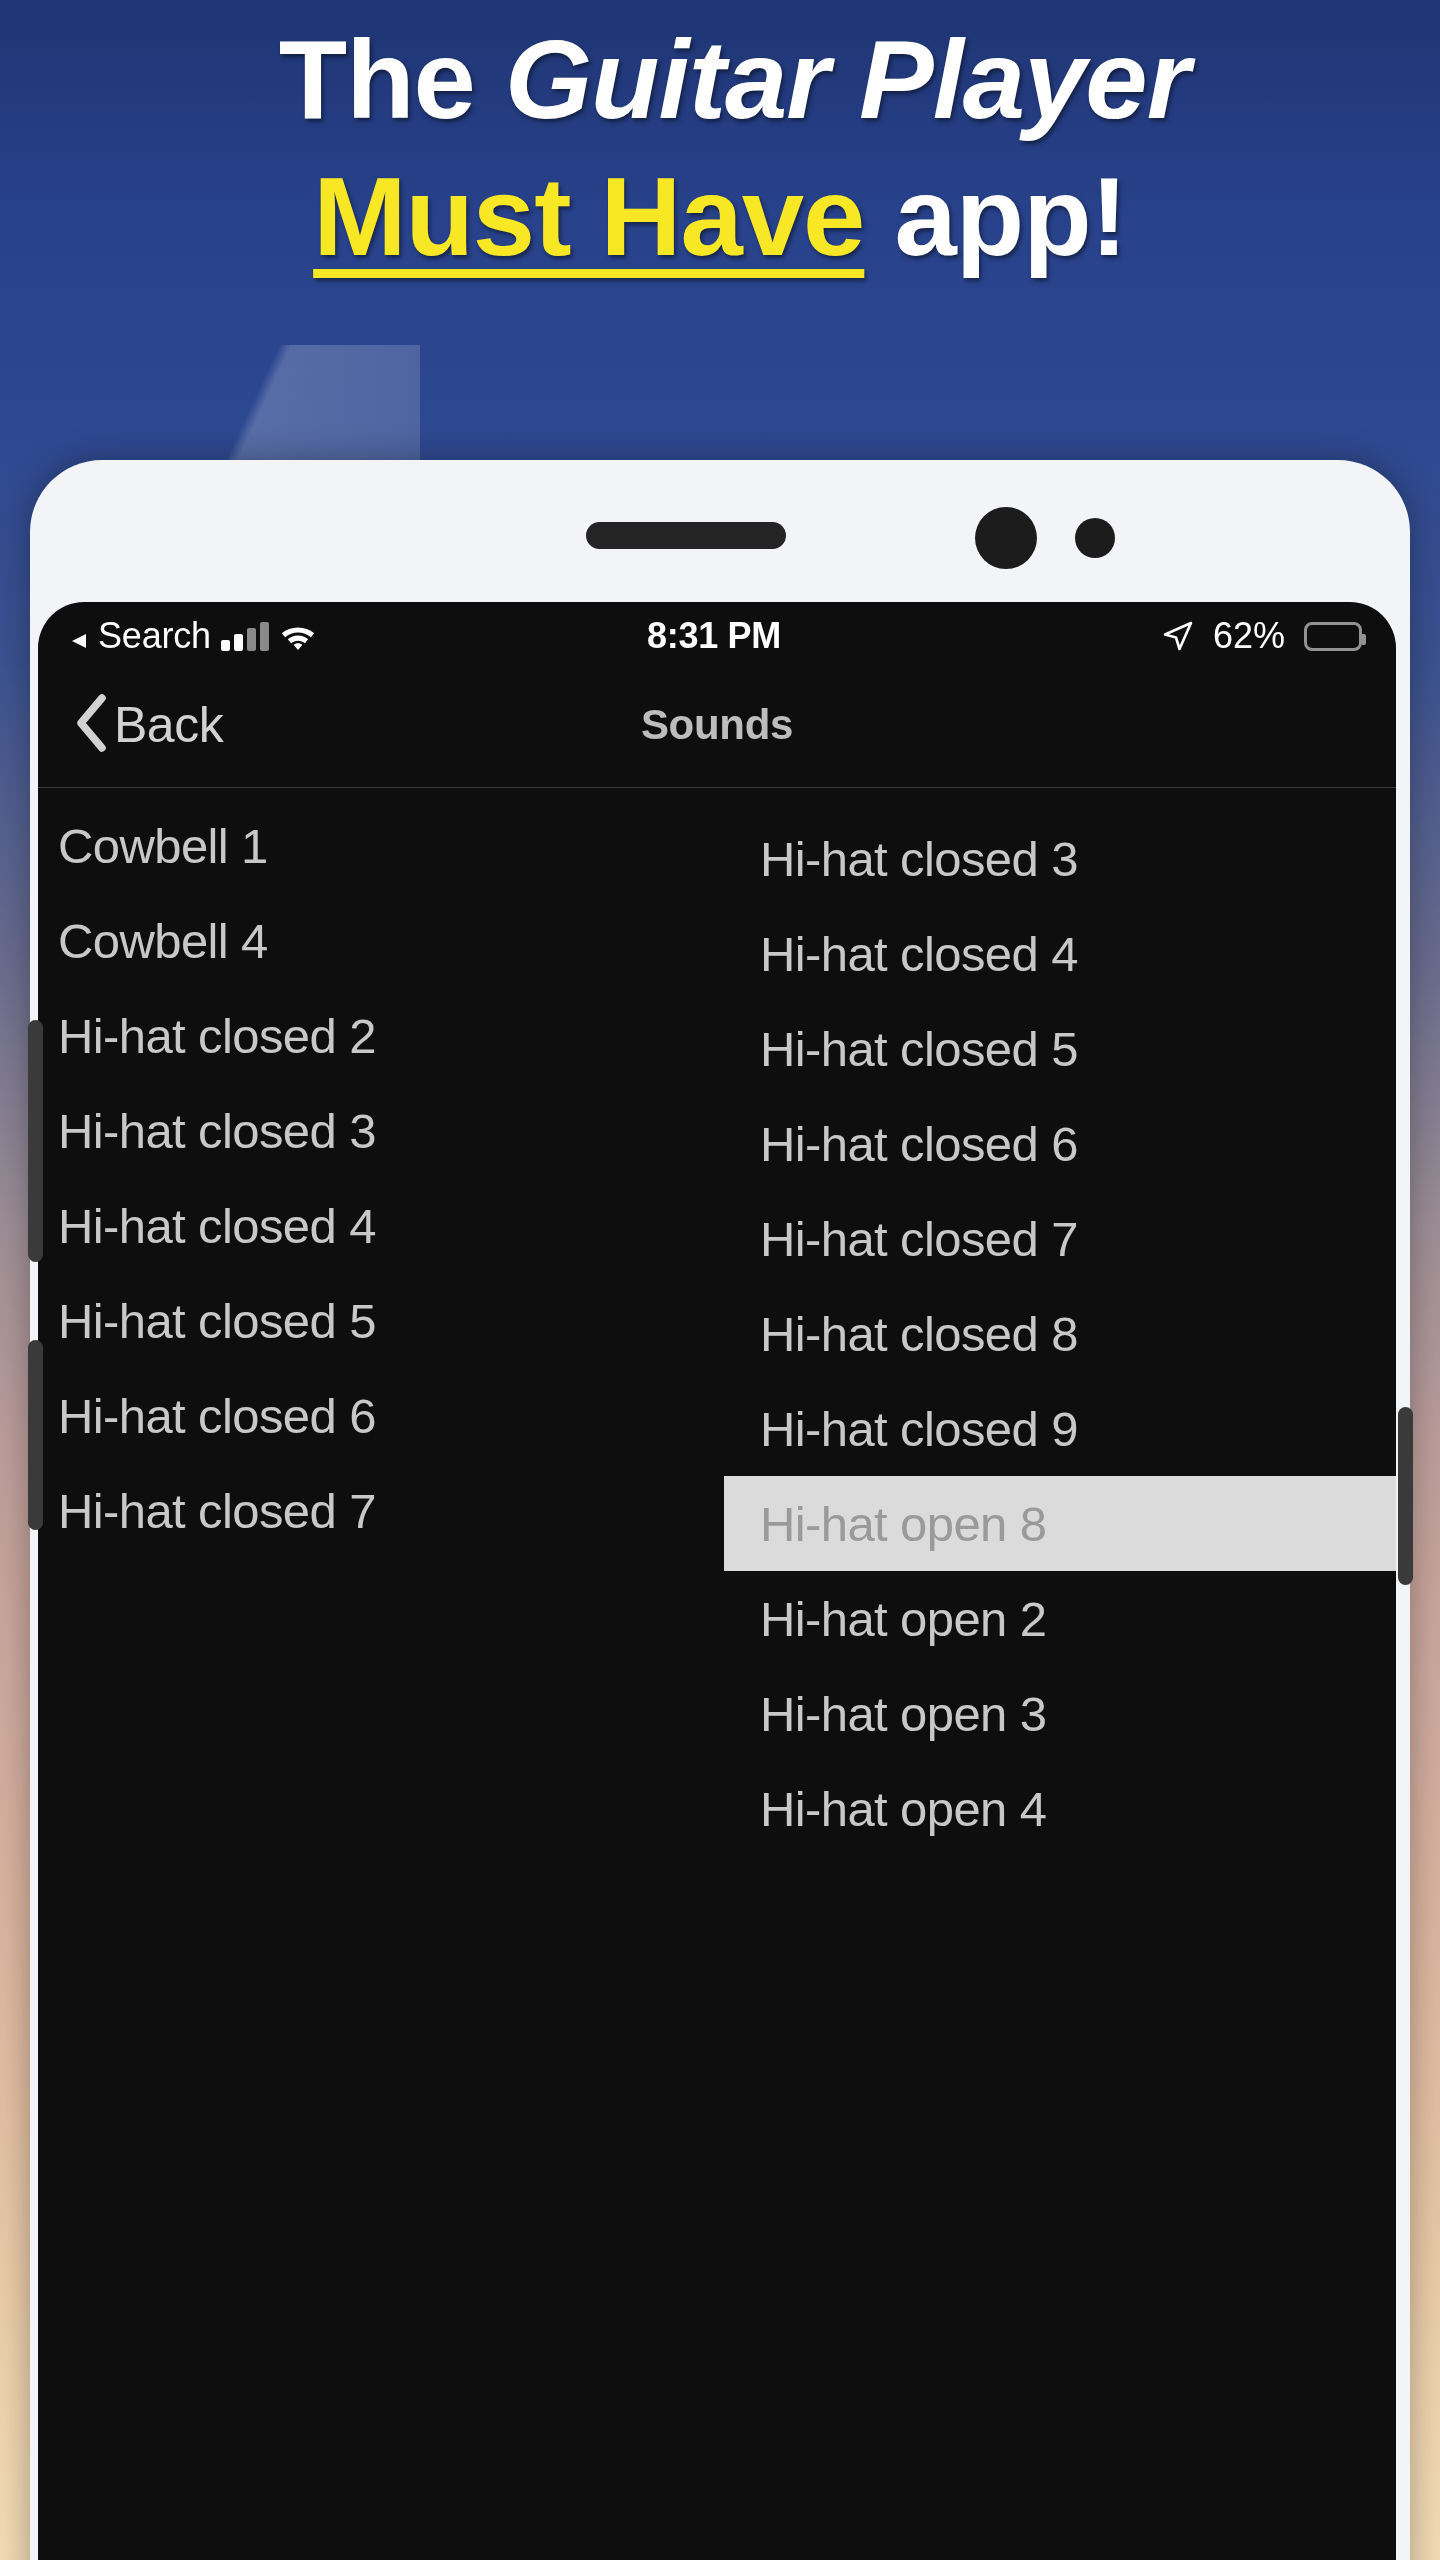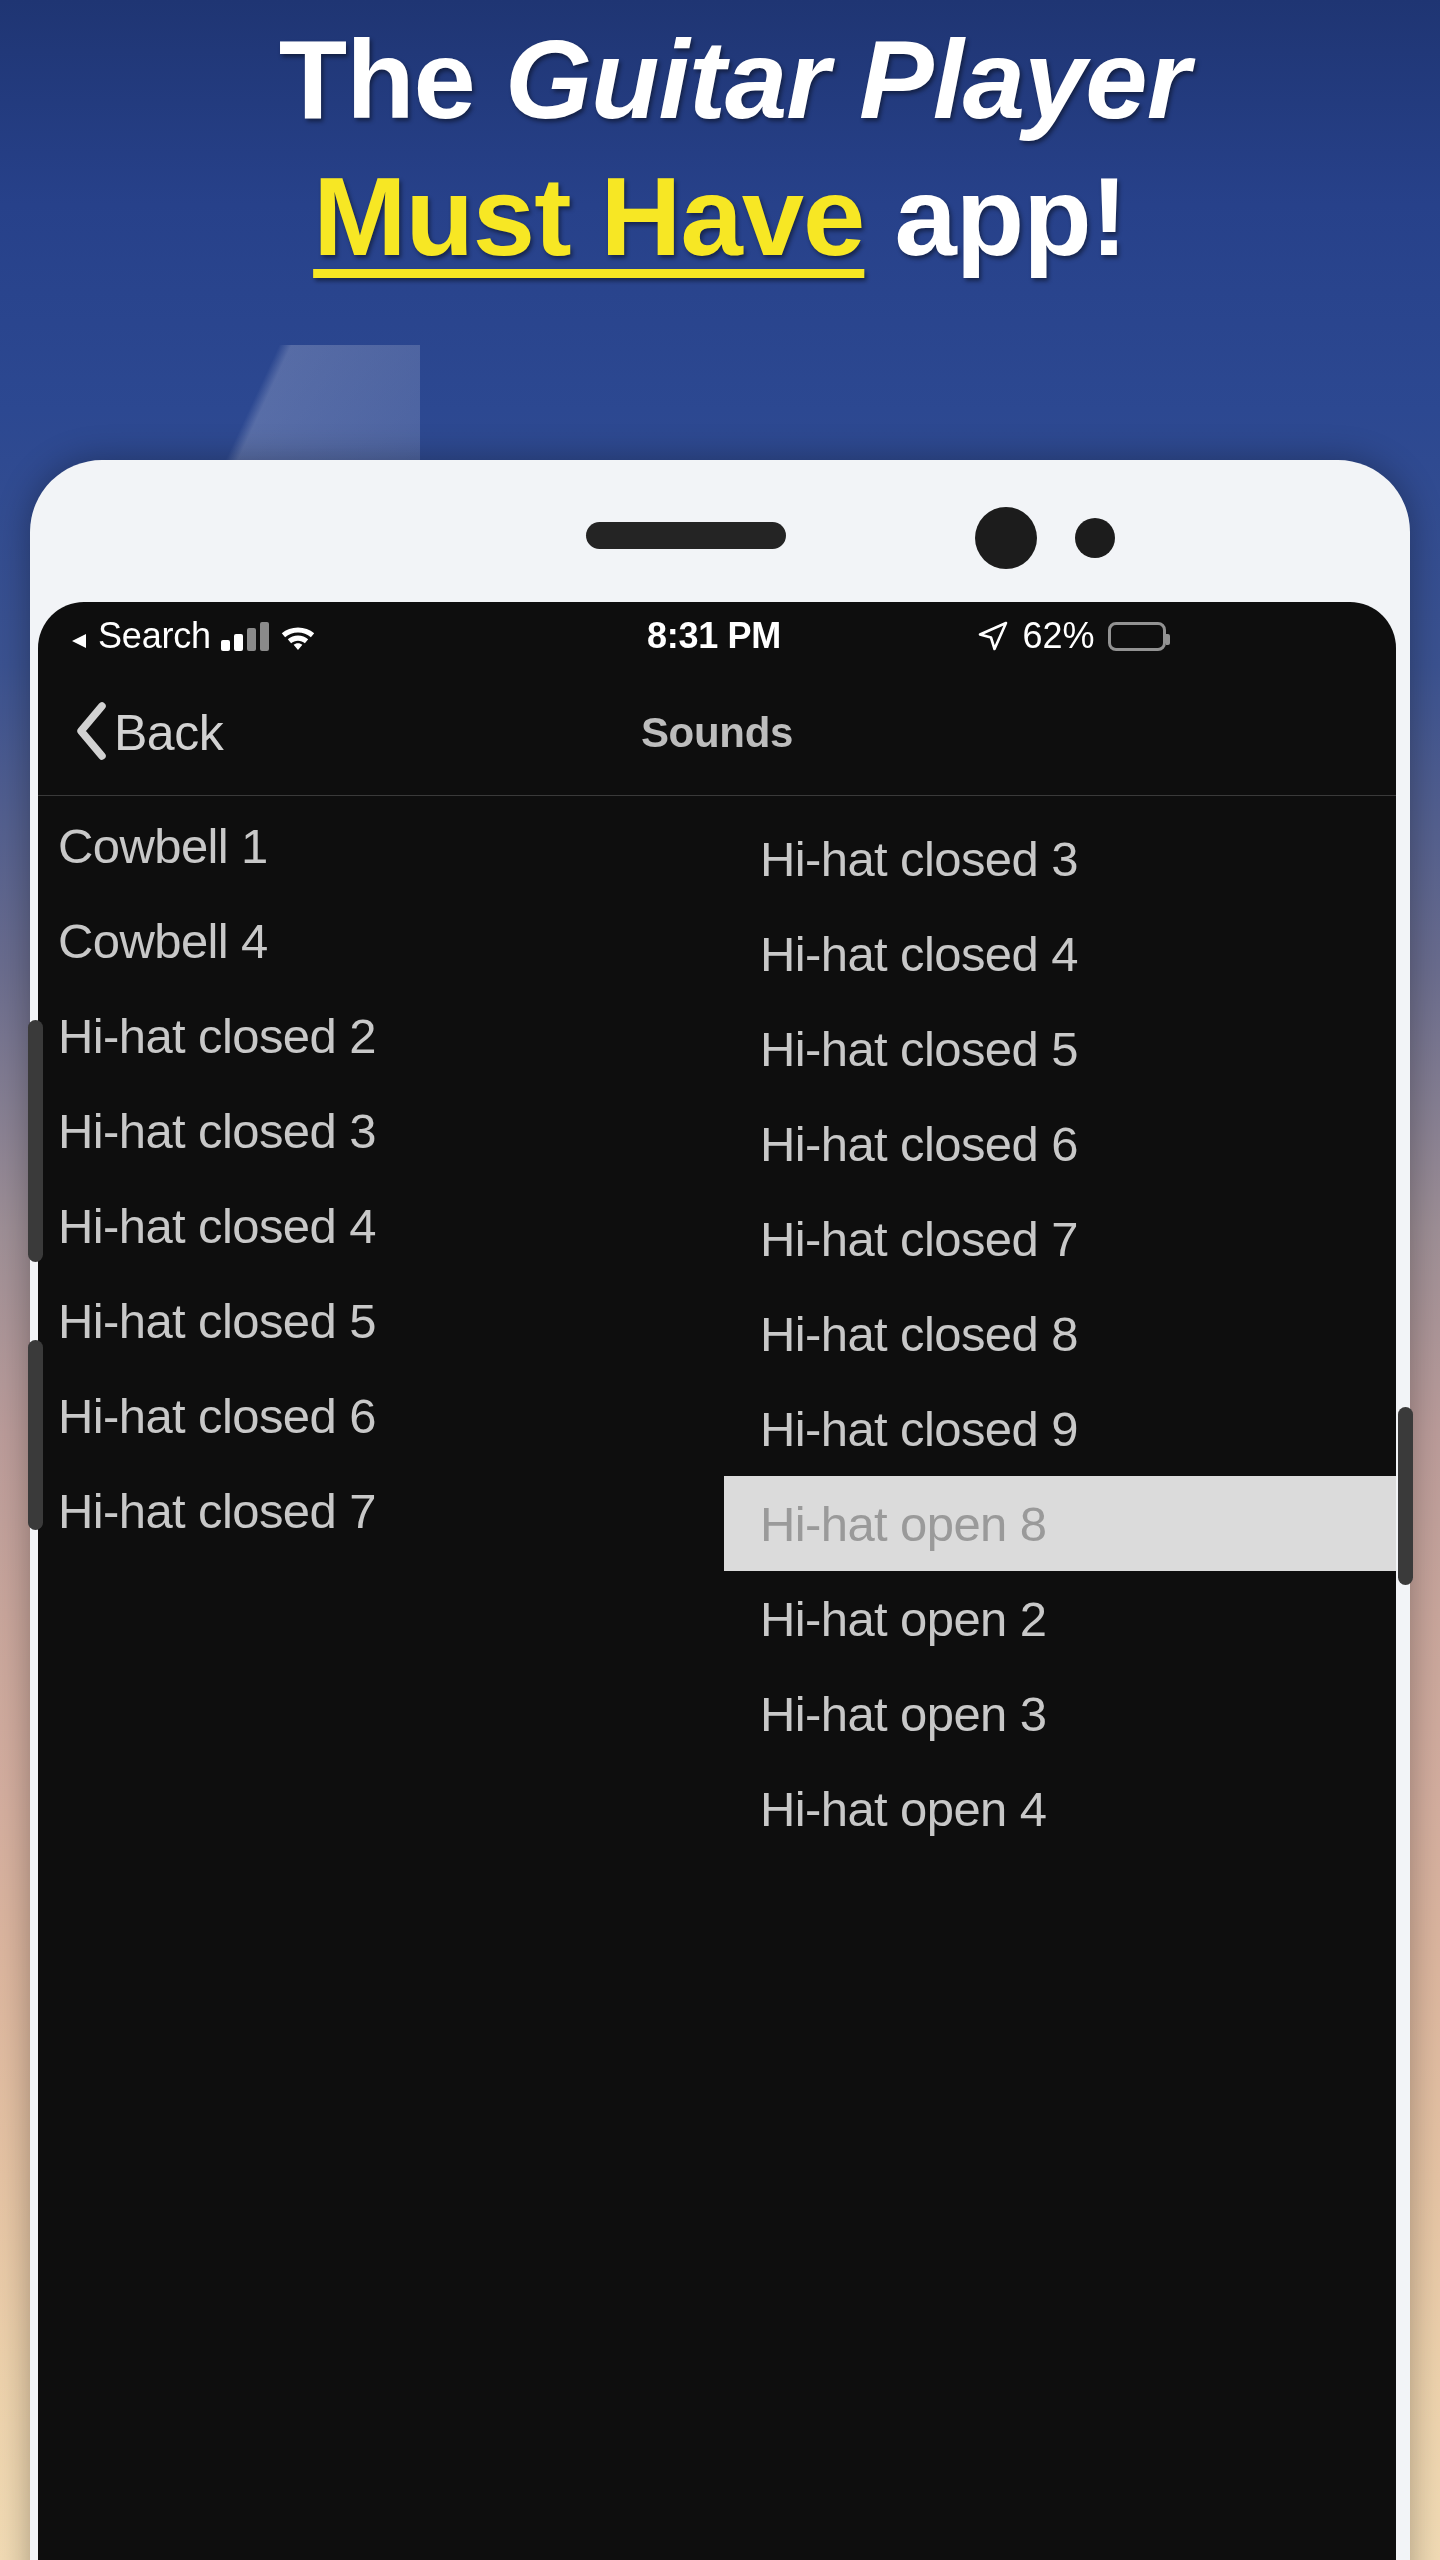--- a/index.html
+++ b/index.html
@@ -101,21 +101,21 @@
 
   
   #statusbar {
     position:absolute; left:0; top:0; width:100%; height:68px;
     display:flex; align-items:center;
     color:#fff;
     padding:0 34px 0 28px;
   }
   #sb-left { display:flex; align-items:center; gap:10px; flex:1 1 0; }
   #sb-center { flex:0 0 auto; }
-  #sb-right { display:flex; align-items:center; gap:13px; flex:1 1 0; justify-content:center; }
+  #sb-right { display:flex; align-items:center; gap:19px; flex:1 1 0; justify-content:flex-end; }
   #sb-backglyph {
     width:22px; height:22px; display:inline-block; position:relative; top:5px;
   }
   #sb-carrier { font-size:36px; font-weight:400; letter-spacing:-0.2px; }
   #sb-time { font-size:36px; font-weight:600; letter-spacing:-0.3px; }
   #sb-batt-pct { font-size:36px; font-weight:400; }
   .bars { display:flex; align-items:flex-end; gap:4px; height:30px; }
   .bar { width:9px; border-radius:2px; background:#8a8a8a; }
   .bar.on { background:#ffffff; }
   .b1 { height:11px; } .b2 { height:17px; } .b3 { height:23px; } .b4 { height:29px; }
@@ -124,21 +124,21 @@
     border-radius:8px; position:relative; padding:2px;
   }
   #batt-fill { height:100%; width:62%; background:#ffffff; border-radius:3px; }
   #batt-nub {
     position:absolute; right:-7px; top:9px; width:4px; height:11px;
     background:rgba(255,255,255,0.55); border-radius:0 2px 2px 0;
   }
 
   
   #navbar {
-    position:absolute; left:0; top:68px; width:100%; height:126px;
+    position:absolute; left:0; top:60px; width:100%; height:126px;
     display:flex; align-items:center;
     border-bottom:1.5px solid #3a3a3a;
   }
   #back-btn {
     display:flex; align-items:center; gap:6px;
     margin-left:36px; color:#cfcfcf;
   }
   #back-chevron { display:block; }
   #back-label { font-size:50px; font-weight:400; letter-spacing:-0.5px; color:#d2d2d2; }
   #nav-title {

